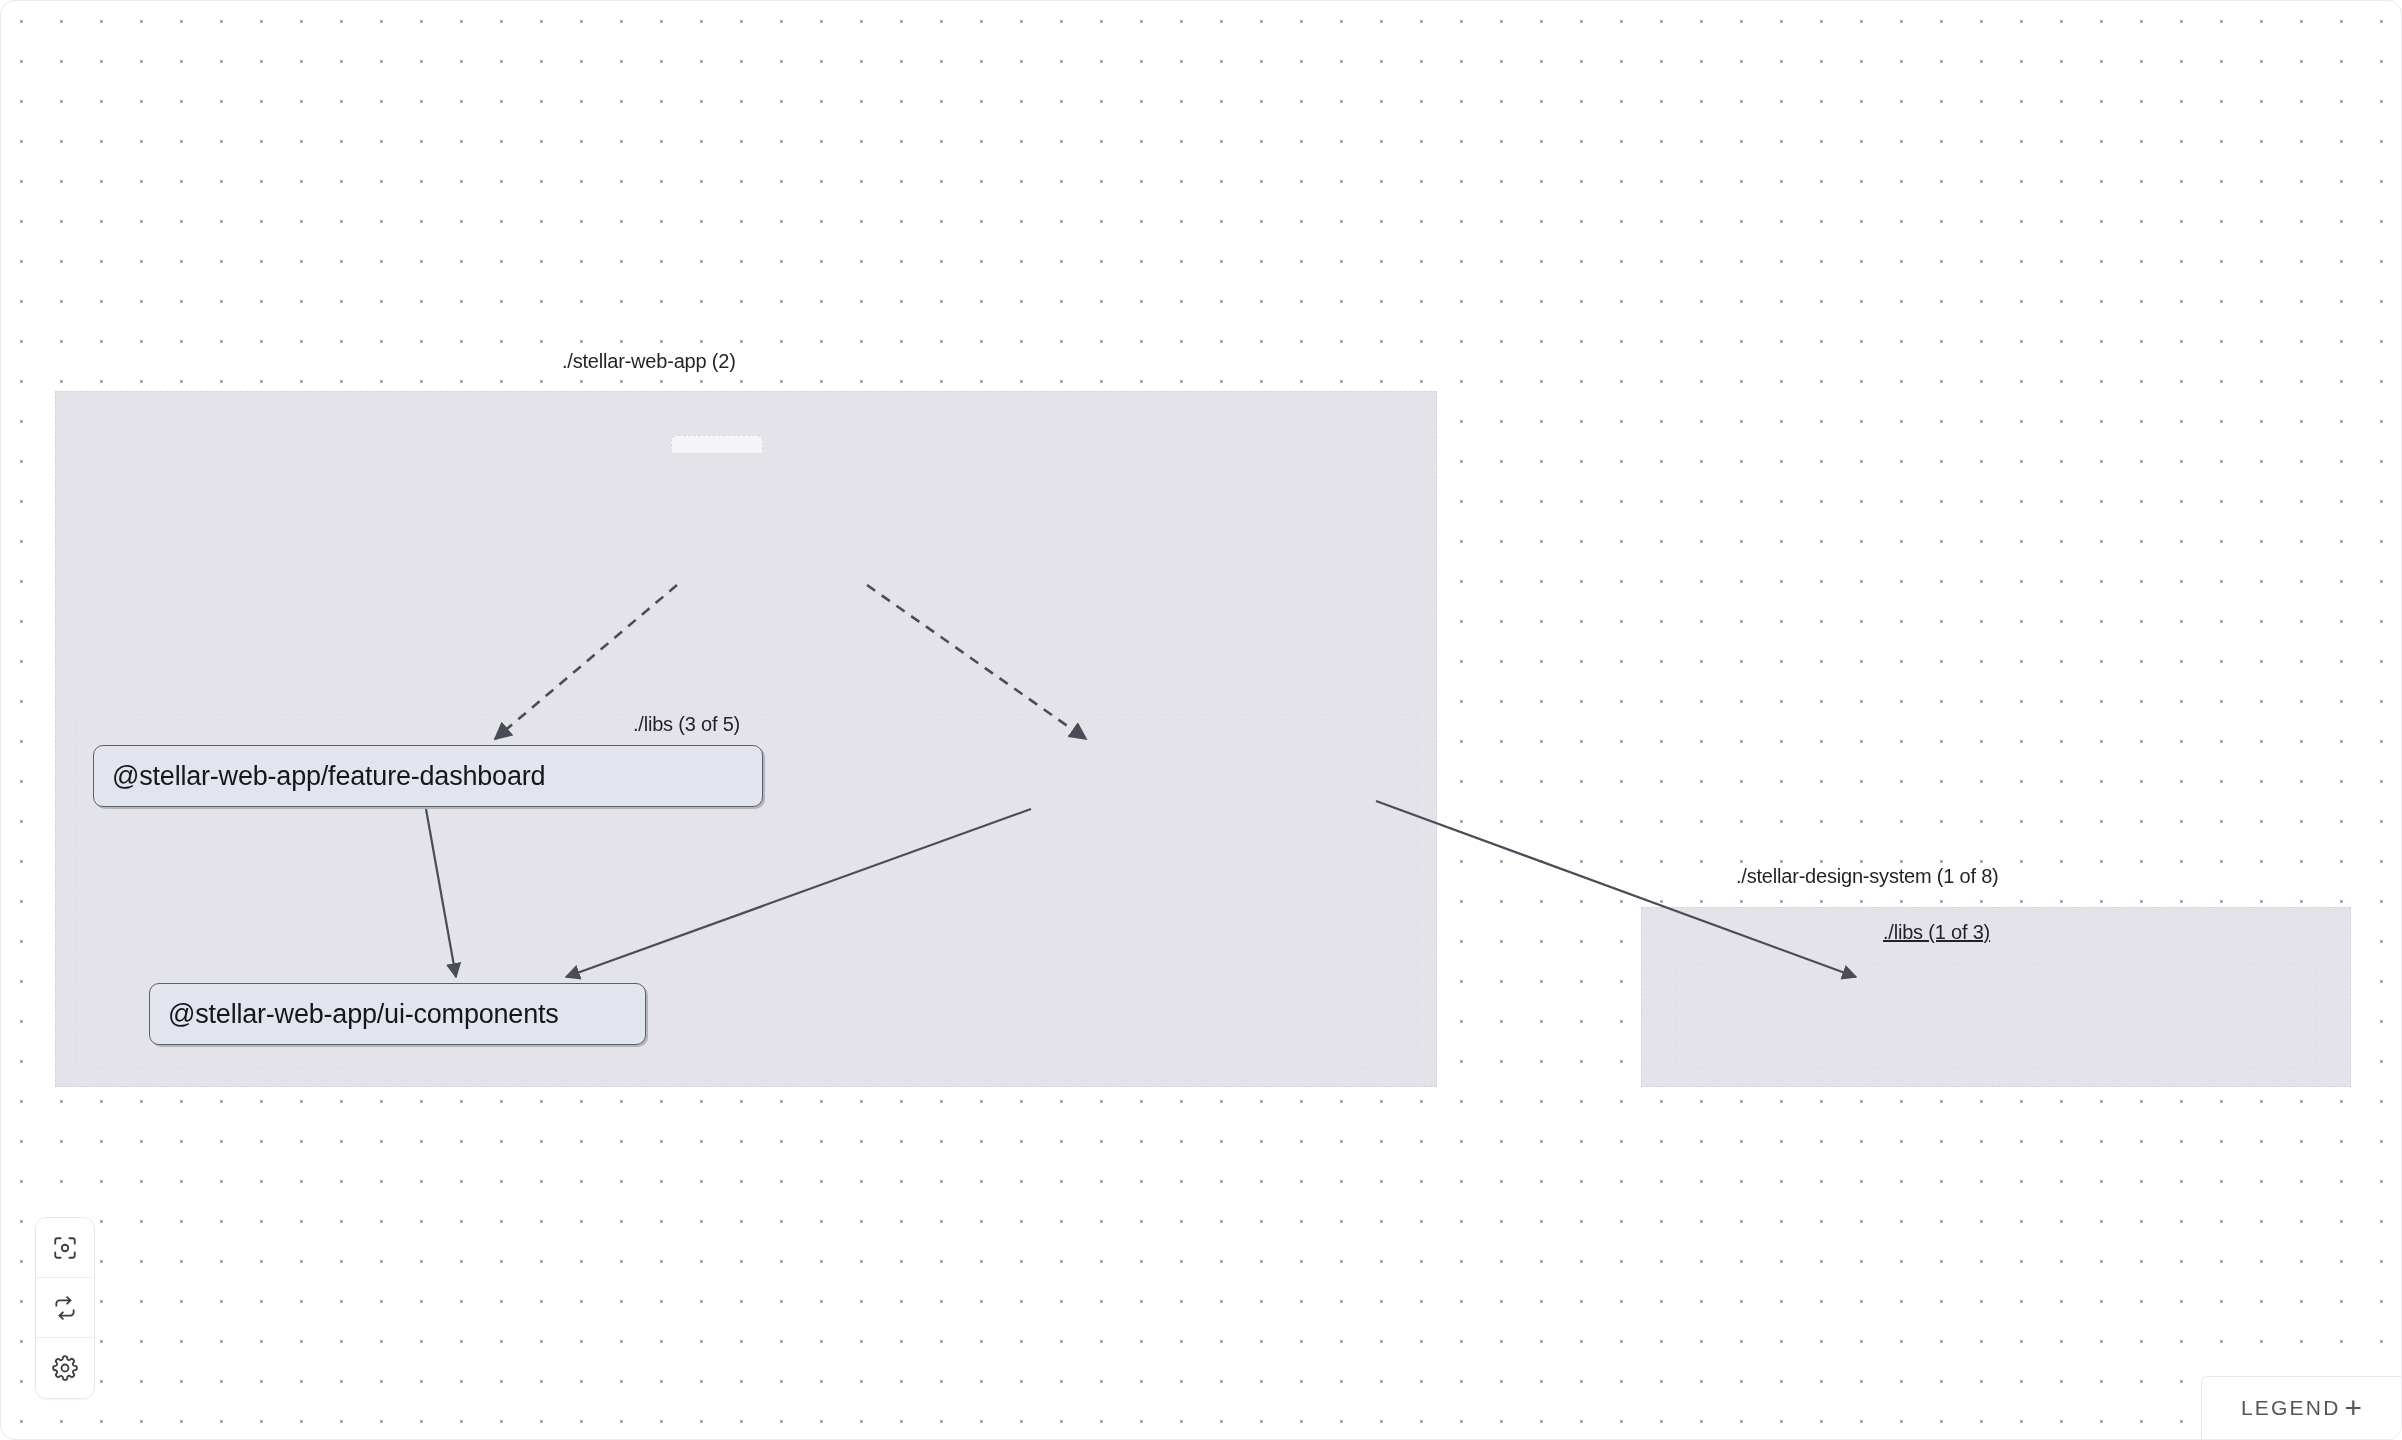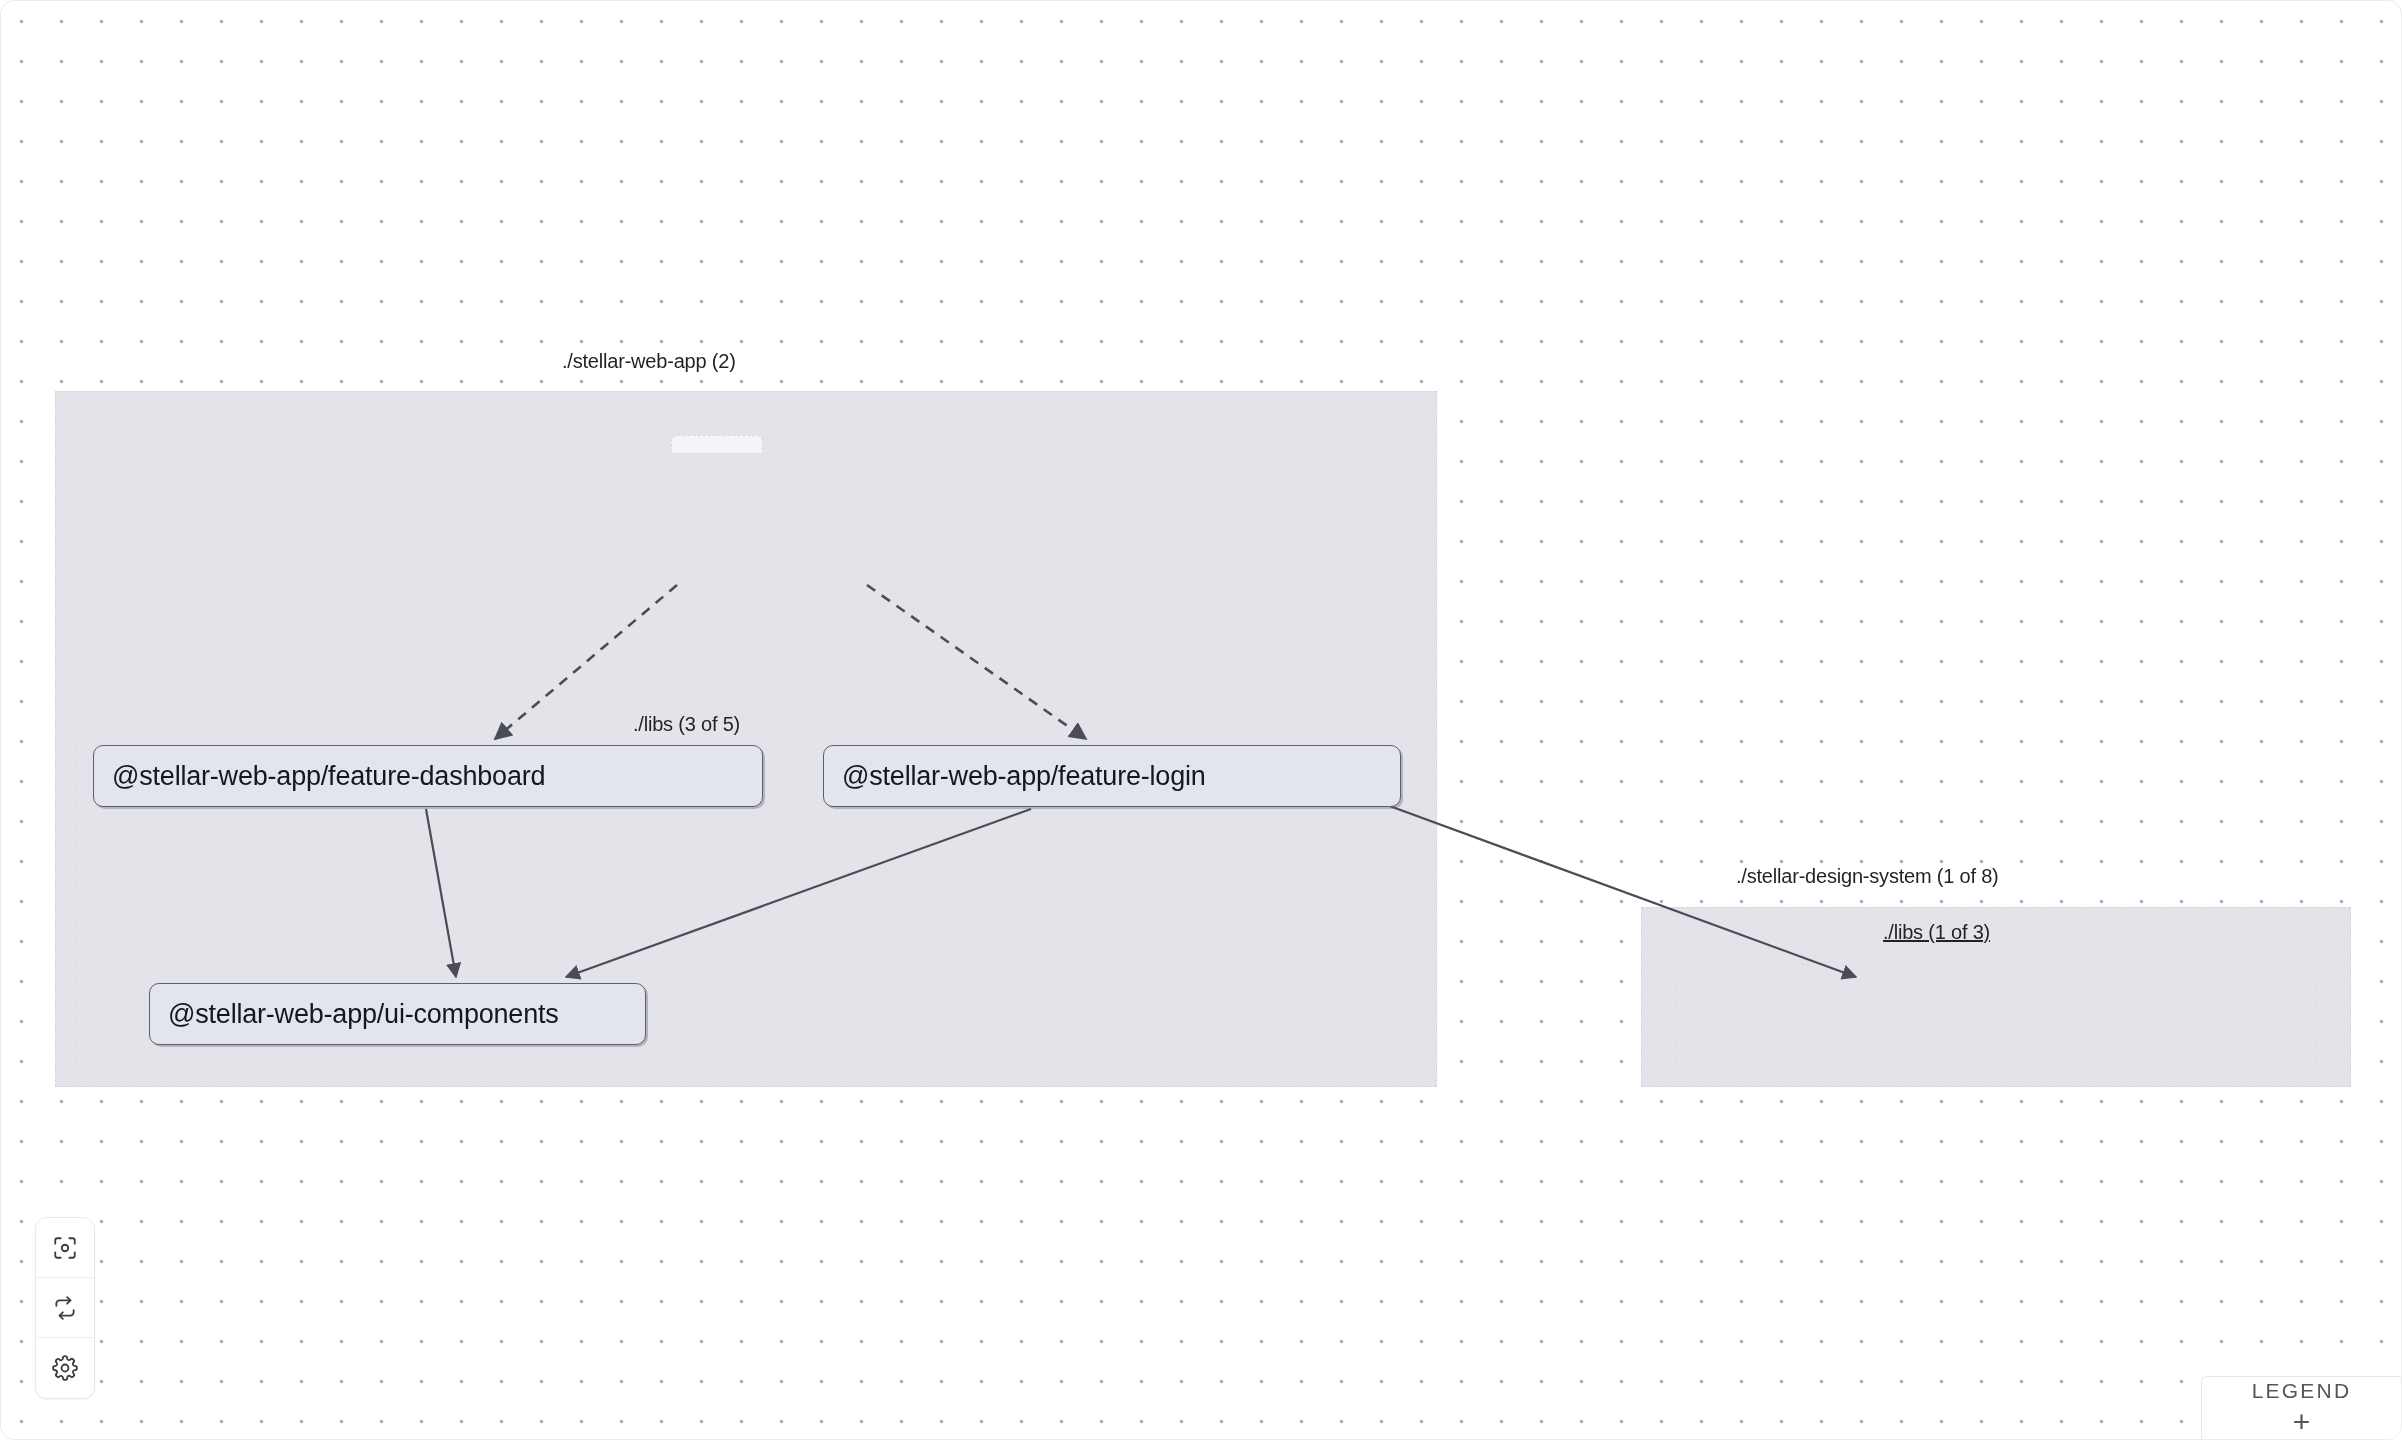--- a/index.html
+++ b/index.html
@@ -134,21 +134,20 @@
     background: #ffffff;
     border-left: 1px solid #e6e8ec;
     border-top: 1px solid #e6e8ec;
     border-top-left-radius: 6px;
     display: flex;
     align-items: center;
     justify-content: center;
     gap: 4px;
     padding: 0 30px;
     cursor: pointer;
-    flex-direction: column;
   }
   #legend .legend-text {
     font-size: 21px;
     letter-spacing: 2.2px;
     color: #53565d;
   }
   #legend .legend-plus {
     font-size: 30px;
     line-height: 1;
     color: #53565d;
@@ -194,23 +193,20 @@
   </svg>
 
   <div class="folder" style="left:670px; top:434px; width:200px; height:148px;">
     <div class="tab"></div>
   </div>
 
   <div class="node" style="left:92px; top:744px; width:670px; height:62px;">
     <span>@stellar-web-app/feature-dashboard</span>
   </div>
 
-  <div class="node" style="left:822px; top:744px; width:578px; height:62px;">
-    <span>@stellar-web-app/feature-login</span>
-  </div>
 
   <div class="node" style="left:148px; top:982px; width:497px; height:62px;">
     <span>@stellar-web-app/ui-components</span>
   </div>
 
 
   <div id="toolbar">
     <div class="tbtn">
       <span>
         <svg width="26" height="26" viewBox="0 0 24 24" fill="none" stroke="#3b3e45" stroke-width="1.7" stroke-linecap="round" stroke-linejoin="round">

